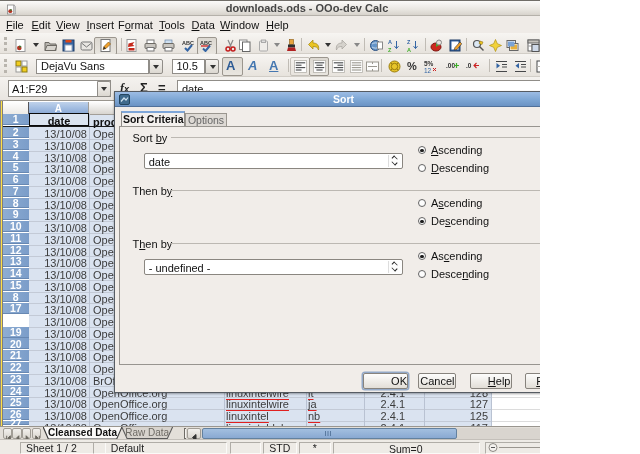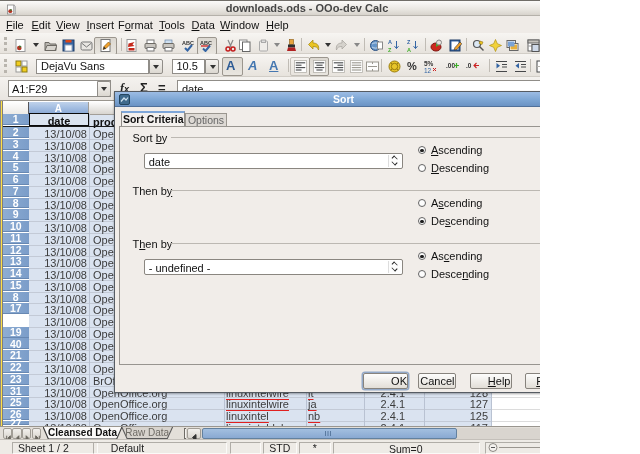--- a/index.html
+++ b/index.html
@@ -545,25 +545,25 @@
 <div class="rowhdr" style="top:120.00px;height:10.75px;line-height:11px;">10</div>
 <div class="rowhdr" style="top:131.75px;height:10.75px;line-height:11px;">11</div>
 <div class="rowhdr" style="top:143.50px;height:10.75px;line-height:11px;">12</div>
 <div class="rowhdr" style="top:155.25px;height:10.75px;line-height:11px;">13</div>
 <div class="rowhdr" style="top:167.00px;height:10.75px;line-height:11px;">14</div>
 <div class="rowhdr" style="top:178.75px;height:10.75px;line-height:11px;">15</div>
 <div class="rowhdr" style="top:190.50px;height:10.75px;line-height:11px;">8</div>
 <div class="rowhdr" style="top:202.25px;height:10.75px;line-height:11px;">17</div>
 <div class="rowhdr" style="top:228px;height:10.75px;line-height:11px;">18</div>
 <div class="rowhdr" style="top:225.75px;height:10.75px;line-height:11px;">19</div>
-<div class="rowhdr" style="top:237.50px;height:10.75px;line-height:11px;">40</div>
+<div class="rowhdr" style="top:237.50px;height:10.75px;line-height:11px;">20</div>
 <div class="rowhdr" style="top:249.25px;height:10.75px;line-height:11px;">21</div>
 <div class="rowhdr" style="top:261.00px;height:10.75px;line-height:11px;">22</div>
 <div class="rowhdr" style="top:272.75px;height:10.75px;line-height:11px;">23</div>
-<div class="rowhdr" style="top:284.50px;height:10.75px;line-height:11px;">31</div>
+<div class="rowhdr" style="top:284.50px;height:10.75px;line-height:11px;">24</div>
 <div class="rowhdr" style="top:296.25px;height:10.75px;line-height:11px;">25</div>
 <div class="rowhdr" style="top:308.00px;height:10.75px;line-height:11px;">26</div>
 <div class="rowhdr" style="top:319.75px;height:4.25px;line-height:4px;">27</div>
 <div style="position:absolute;left:0;top:24.5px;width:623.0px;height:1.7px;background:#1b1b1b;"></div>
 <div style="position:absolute;left:25.5px;top:12px;width:60.900000000000006px;height:13.0px;background:#dbe4f0;border:1.8px solid #0a0a0a;"></div>
 <div class="cell" style="left:25.5px;top:14px;width:60.900000000000006px;text-align:center;font-weight:bold;color:#111;">date</div>
 <div class="cell" style="left:90.0px;top:14.5px;font-weight:bold;color:#111;">product</div>
 <div class="cell" style="left:26.0px;top:27.00px;width:58px;text-align:right;">13/10/08</div>
 <div class="cell" style="left:90.0px;top:27.00px;">OpenOffice.org</div>
 <div class="cell" style="left:26.0px;top:38.75px;width:58px;text-align:right;">13/10/08</div>
@@ -665,21 +665,21 @@
           <path d="M8 2.5L4.5 5.5L8 8.5z" fill="#333" stroke="#333" stroke-width="1"></path>
         </svg></div>
 <div class="sbtn" style="left:620px;top:1px;width:10px;height:11px;"><svg width="10" height="11" viewBox="0 0 10 11">
           <path d="M3.5 2.5L7 5.5L3.5 8.5z" fill="#333" stroke="#333" stroke-width="1"></path>
         </svg></div>
 <div class="thumb thumbh" style="left:202px;top:1px;width:255px;height:11px;"></div>
 <div style="position:absolute;left:631.5px;top:0.5px;width:2.5px;height:12px;background:#3a3a3a;"></div>
 <div style="position:absolute;left:325px;top:3.5px;width:1px;height:5px;background:#5a7aa0;box-shadow:2.5px 0 0 #5a7aa0,5px 0 0 #5a7aa0;"></div>
 </div>
 <div class="abs" id="statusbar">
-<div class="seg" style="left:12px;width:86px;">Sheet 1 / 2</div>
+<div class="seg" style="left:20px;width:86px;">Sheet 1 / 2</div>
 <div class="seg" style="left:92.8px;width:134px;padding-left:17px;">Default</div>
 <div class="seg" style="left:229.5px;width:31px;"></div>
 <div class="seg" style="left:263px;width:33.5px;text-align:center;padding-left:0;">STD</div>
 <div class="seg" style="left:299.1px;width:31.5px;text-align:center;padding-left:0;">*</div>
 <div class="seg" style="left:333px;width:147px;"></div>
 <div class="seg" style="left:601.4px;width:37px;">100%</div>
 <div class="seg" style="left:485px;width:113px;"></div>
 <span style="position:absolute;left:389px;top:2.5px;font-size:10.5px;color:#222;">Sum=0</span>
 <svg class="abs" style="left:488px;top:3px;" width="110" height="10" viewBox="0 0 110 10">
         <circle cx="5" cy="4.5" r="4" fill="#f4f2ef" stroke="#8d8a84"></circle>

